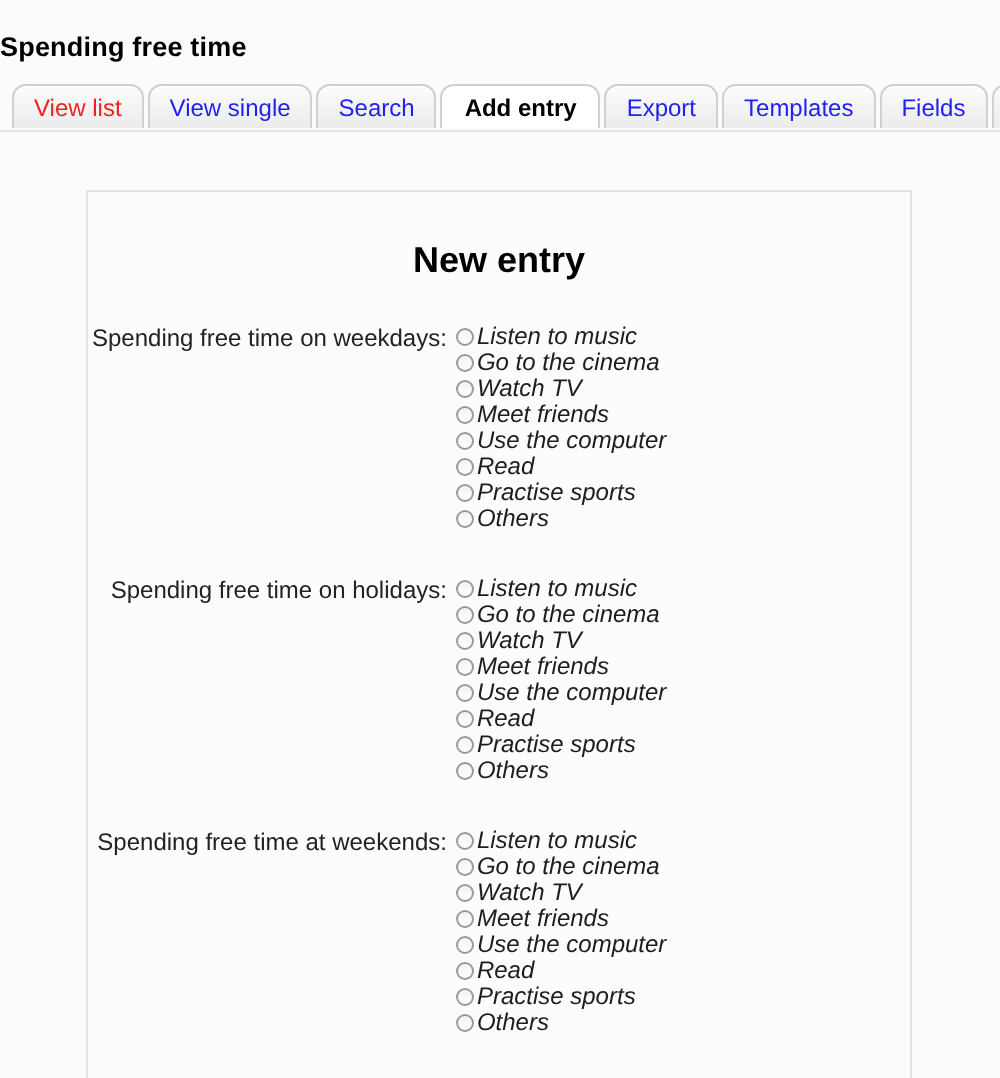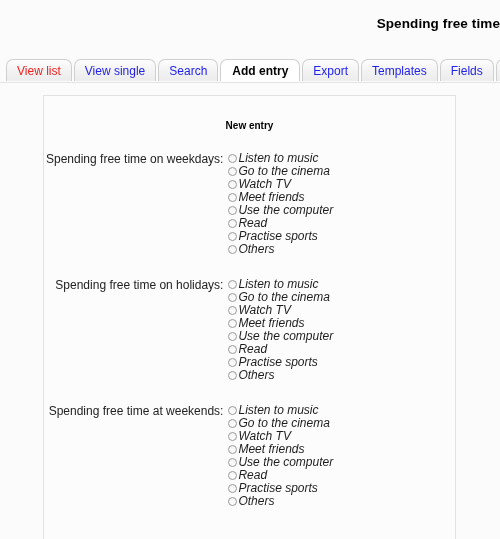--- a/index.html
+++ b/index.html
@@ -12,33 +12,33 @@
     background: #fbfbfb;
     font-family: "Liberation Sans", sans-serif;
     font-size: 12px;
     color: #222222;
     overflow: hidden;
     position: relative;
   }
 
   
   .page-title {
-    text-align: right;
+    text-align: left;
     font-size: 13.5px;
     font-weight: bold;
     color: #000000;
     padding-top: 16px;
     letter-spacing: 0.1px;
   }
 
   
   .tabbar {
     position: relative;
     height: 24px;
-    margin-top: 28px;
+    margin-top: 11px;
     padding-left: 6px;
     box-sizing: border-box;
     white-space: nowrap;
     font-size: 0;
   }
   .tabbar::after {
     content: "";
     position: absolute;
     left: 0;
     right: 0;
@@ -86,21 +86,21 @@
     height: 470px;
     background: #fcfcfc;
     border: 1px solid #e2e2e2;
     border-bottom: none;
     box-sizing: border-box;
     overflow: hidden;
   }
 
   .form-title {
     text-align: center;
-    font-size: 10px;
+    font-size: 18px;
     font-weight: bold;
     color: #000000;
     margin-top: 24px;
     margin-bottom: 0;
   }
 
   
   .fields {
     margin-top: 21px;
     width: 100%;

